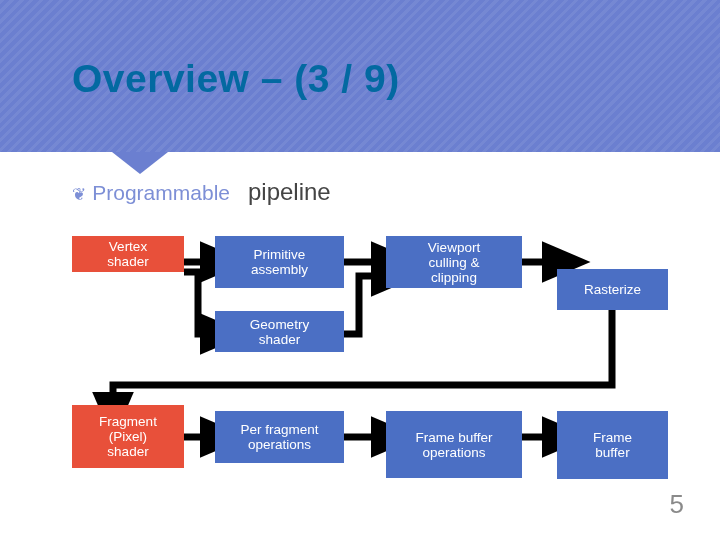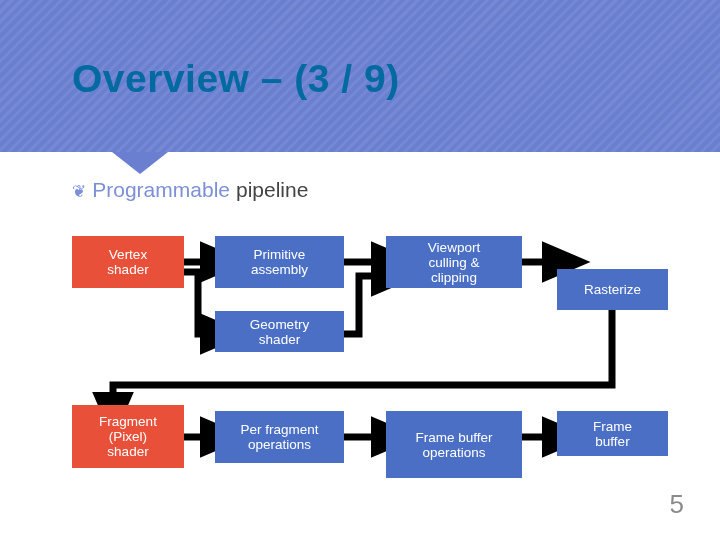--- a/index.html
+++ b/index.html
@@ -66,22 +66,22 @@
     font-size: 17px;
     margin-right: 6px;
     line-height: 1;
   }
   #bullet-strong {
     color: #7d8fd6;
     font-size: 21px;
   }
   #bullet-rest {
     color: #444444;
-    font-size: 21px;
-    margin-left: 6px;
+    font-size: 24px;
+    margin-left: 18px;
   }
 
   
   #diagram {
     position: absolute;
     left: 0;
     top: 0;
     width: 720px;
     height: 540px;
     pointer-events: none;
@@ -146,21 +146,21 @@
 
     <line x1="184" y1="437" x2="203" y2="437"></line>
 
     <line x1="344" y1="437" x2="374" y2="437"></line>
 
     <line x1="522" y1="437" x2="545" y2="437"></line>
   </g>
 </svg>
 
 <div id="nodes-layer">
-    <div class="node red" style="left: 72px; top: 236px; width: 112px; height: 52px;">
+    <div class="node red" style="left: 72px; top: 236px; width: 112px; height: 36px;">
       <div>Vertex<br>shader</div>
     </div>
     <div class="node blue" style="left: 215px; top: 236px; width: 129px; height: 52px;">
       <div>Primitive<br>assembly</div>
     </div>
     <div class="node blue" style="left: 386px; top: 236px; width: 136px; height: 52px;">
       <div>Viewport<br>culling &amp;<br>clipping</div>
     </div>
     <div class="node blue" style="left: 557px; top: 242px; width: 111px; height: 41px; margin-top: 27px;">
       <div>Rasterize</div>
@@ -170,18 +170,18 @@
     </div>
     <div class="node red" style="left: 72px; top: 405px; width: 112px; height: 63px; justify-content: center;">
       <div>Fragment<br>(Pixel)<br>shader</div>
     </div>
     <div class="node blue" style="left: 215px; top: 411px; width: 129px; height: 52px;">
       <div>Per fragment<br>operations</div>
     </div>
     <div class="node blue" style="left: 386px; top: 411px; width: 136px; height: 67px;">
       <div>Frame buffer<br>operations</div>
     </div>
-    <div class="node blue" style="left: 557px; top: 411px; width: 111px; height: 45px; justify-content: center;">
+    <div class="node blue" style="left: 557px; top: 411px; width: 111px; height: 68px; justify-content: center;">
       <div>Frame<br>buffer</div>
     </div>
   </div>
 
 <div id="slide-number">5</div>
 
 </body></html>

